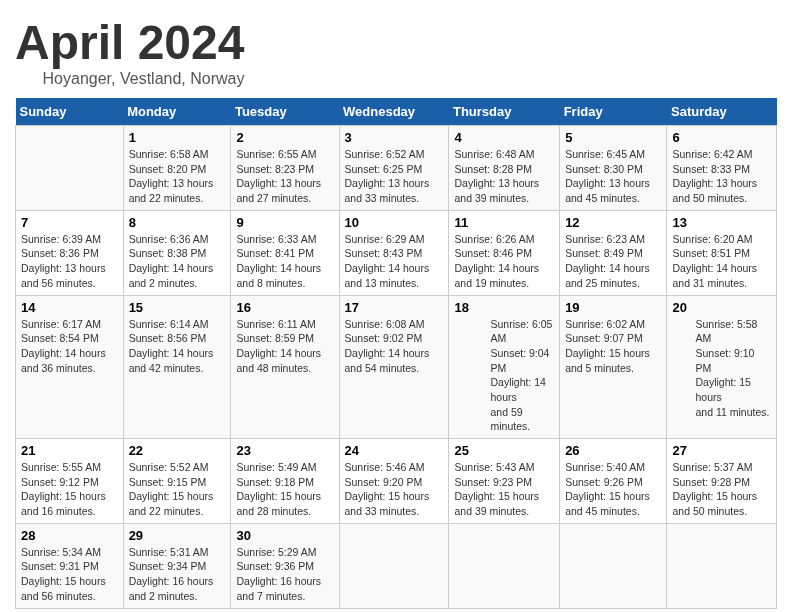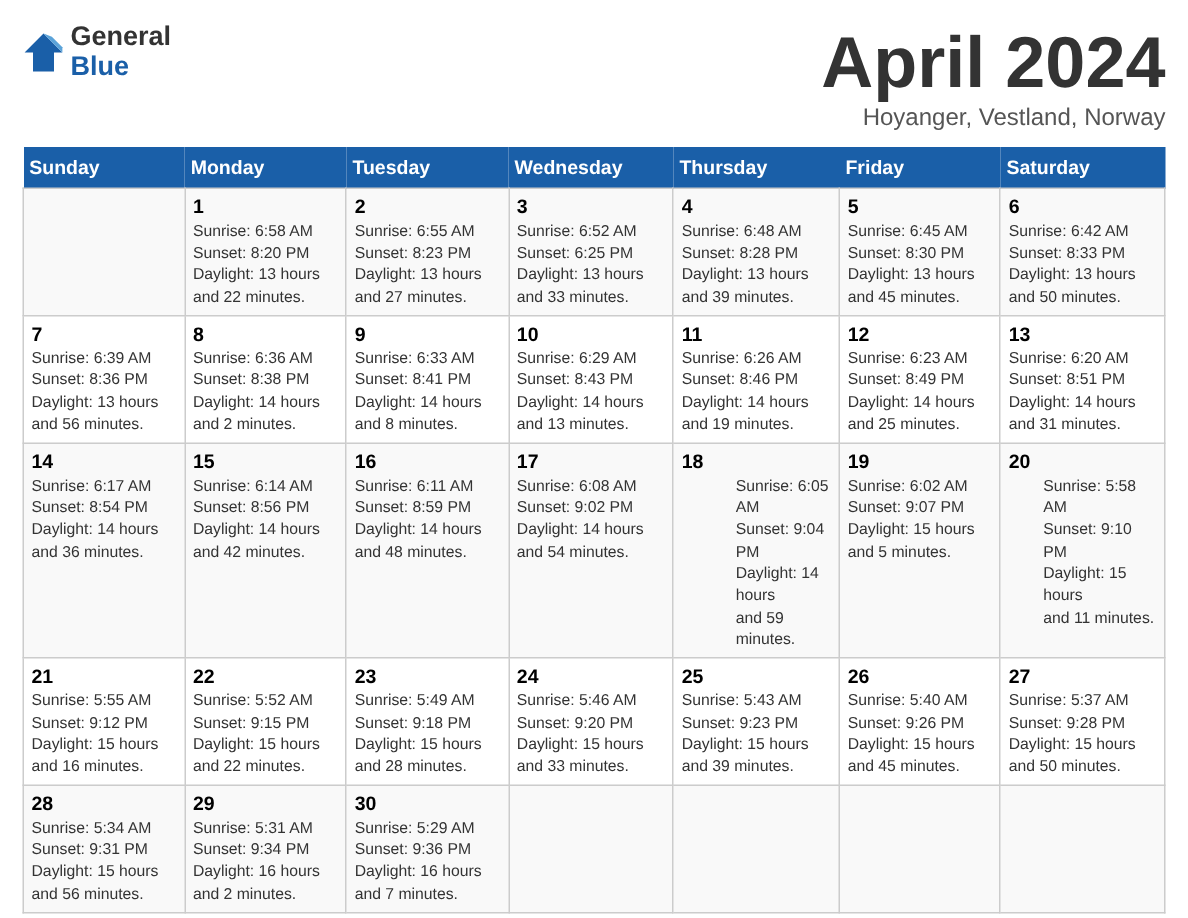--- a/index.html
+++ b/index.html
@@ -88,30 +88,20 @@
     .day-detail {
       color: #333;
       line-height: 1.4;
       font-size: 10.5px;
     }
   </style>
 </head>
 <body>
 
 <div class="header">
-  <div class="logo">
-    <svg class="logo-icon" viewBox="0 0 40 40">
-      <polygon points="20,2 38,20 30,20 30,38 10,38 10,20 2,20" fill="#1a5fa8"></polygon>
-      <polygon points="28,5 38,15 38,20 20,2" fill="#5ba3d9"></polygon>
-    </svg>
-    <div class="logo-text">
-      <span class="logo-general">General</span>
-      <span class="logo-blue">Blue</span>
-    </div>
-  </div>
   <div class="title-block">
     <div class="main-title">April 2024</div>
     <div class="subtitle">Hoyanger, Vestland, Norway</div>
   </div>
 </div>
 
 <table>
   <thead>
     <tr>
     <th>Sunday</th>

